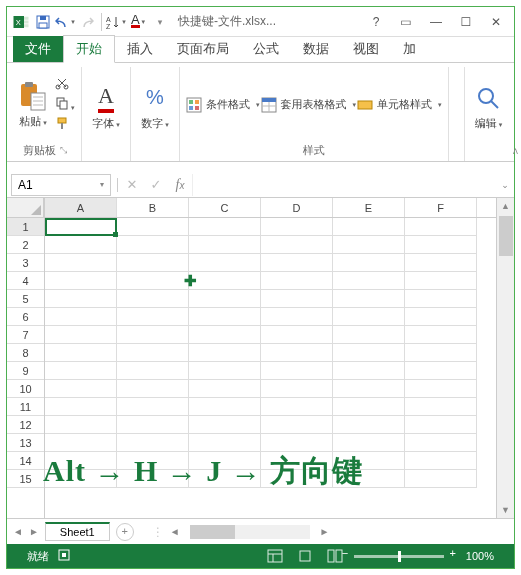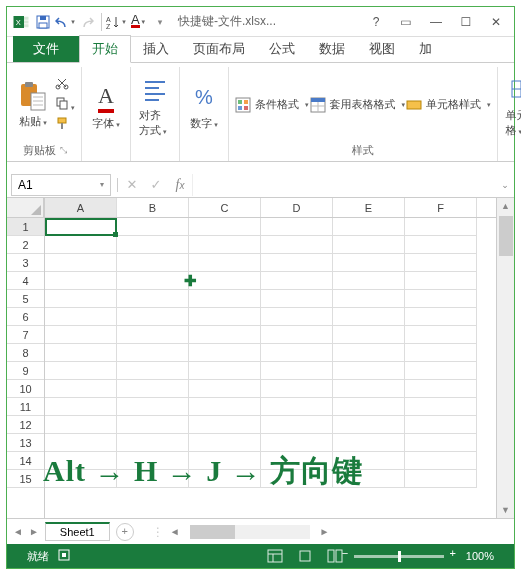--- a/index.html
+++ b/index.html
@@ -9,21 +9,21 @@
   .qat { height: 30px; background: #fff; border-bottom: 1px solid #ddd; display: flex; align-items: center; padding: 0 4px; gap: 2px; font-size: 13px; color: #444; }
   .qat .qicon { width: 20px; height: 20px; display: flex; align-items: center; justify-content: center; font-size: 12px; }
   .qat .title { margin-left: 6px; flex: 0 0 auto; font-size: 12px; color: #666; white-space: nowrap; }
   .qat .spacer { flex: 1; }
   .qat .winctrl { width: 28px; height: 20px; display: flex; align-items: center; justify-content: center; font-size: 12px; color: #555; }
   .excel-logo svg { width: 18px; height: 18px; }
   .sep { width: 1px; height: 18px; background: #ccc; margin: 0 2px; }
   .qicon.redo { color: #bbb; }
   
   .tabs { height: 26px; display: flex; align-items: flex-end; padding: 0 6px; gap: 0; font-size: 13px; border-bottom: 1px solid #ccc; }
-  .file-tab { background: #1a7b3d; color: #fff; padding: 4px 20px; font-size: 13px; }
+  .file-tab { background: #1a7b3d; color: #fff; padding: 4px 12px; font-size: 13px; }
   .tab { padding: 4px 12px; color: #444; }
   .tab.active { color: #1a7b3d; background: #fff; border: 1px solid #ccc; border-bottom: 1px solid #fff; margin-bottom: -1px; }
   
   .ribbon { height: 99px; background: #fff; border-bottom: 1px solid #ccc; display: flex; padding: 4px 2px 0; }
   .rgroup { border-right: 1px solid #e0e0e0; padding: 0 6px; display: flex; flex-direction: column; justify-content: space-between; align-items: center; }
   .rgroup .body { display: flex; align-items: center; gap: 4px; flex: 1; }
   .rgroup .glabel { font-size: 11px; color: #666; padding: 1px 0 3px; display: flex; align-items: center; gap: 4px; }
   .rgroup .glabel .launcher { font-size: 9px; color: #888; }
   .bigbtn { display: flex; flex-direction: column; align-items: center; gap: 2px; padding: 2px; font-size: 11px; color: #444; }
   .bigbtn .ico { width: 32px; height: 32px; display: flex; align-items: center; justify-content: center; }
@@ -184,36 +184,20 @@
         <div class="bigbtn">
           <span class="ico">
               <span style="font-size:22px;font-family:serif;border-bottom:4px solid #c00">A</span>
             </span>
           <span class="dd">字体</span>
         </div>
       </div>
       <div class="glabel">&nbsp;</div>
     </div>
 
-    <div class="rgroup">
-      <div class="body">
-        <div class="bigbtn">
-          <span class="ico">
-            <svg width="28" height="26" viewBox="0 0 28 26">
-                <line x1="4" y1="5" x2="24" y2="5" stroke="#4a7bc8" stroke-width="2"></line>
-                <line x1="4" y1="11" x2="18" y2="11" stroke="#4a7bc8" stroke-width="2"></line>
-                <line x1="4" y1="17" x2="24" y2="17" stroke="#4a7bc8" stroke-width="2"></line>
-                <line x1="4" y1="23" x2="18" y2="23" stroke="#4a7bc8" stroke-width="2"></line>
-              </svg>
-          </span>
-          <span class="dd">对齐方式</span>
-        </div>
-      </div>
-      <div class="glabel">&nbsp;</div>
-    </div>
 
     <div class="rgroup">
       <div class="body">
         <div class="bigbtn">
           <span class="ico">
               <span style="font-size:20px;color:#4a7bc8">%</span>
             </span>
           <span class="dd">数字</span>
         </div>
       </div>
@@ -252,33 +236,20 @@
               <span style="font-size:7px;color:#666;margin-left:2px">▾</span>
           </div>
         </div>
       </div>
       <div class="glabel">
           <span>样式</span>
         </div>
     </div>
 
     <div class="rgroup">
-      <div class="body">
-        <div class="bigbtn">
-          <span class="ico">
-            <svg width="28" height="26" viewBox="0 0 28 26">
-                <rect x="4" y="4" width="18" height="16" fill="none" stroke="#4a7bc8"></rect>
-                <line x1="4" y1="12" x2="22" y2="12" stroke="#4a7bc8"></line>
-                <line x1="13" y1="4" x2="13" y2="20" stroke="#4a7bc8"></line>
-                <rect x="13" y="4" width="9" height="8" fill="#6bbf7b"></rect>
-              </svg>
-          </span>
-          <span class="dd">单元格</span>
-        </div>
-      </div>
       <div class="glabel">&nbsp;</div>
     </div>
 
     <div class="rgroup" style="border-right:none">
       <div class="body">
         <div class="bigbtn">
           <span class="ico">
             <svg width="28" height="26" viewBox="0 0 28 26">
                 <circle cx="11" cy="11" r="7" fill="none" stroke="#4a7bc8" stroke-width="2"></circle>
                 <line x1="16" y1="16" x2="23" y2="23" stroke="#4a7bc8" stroke-width="2"></line>

